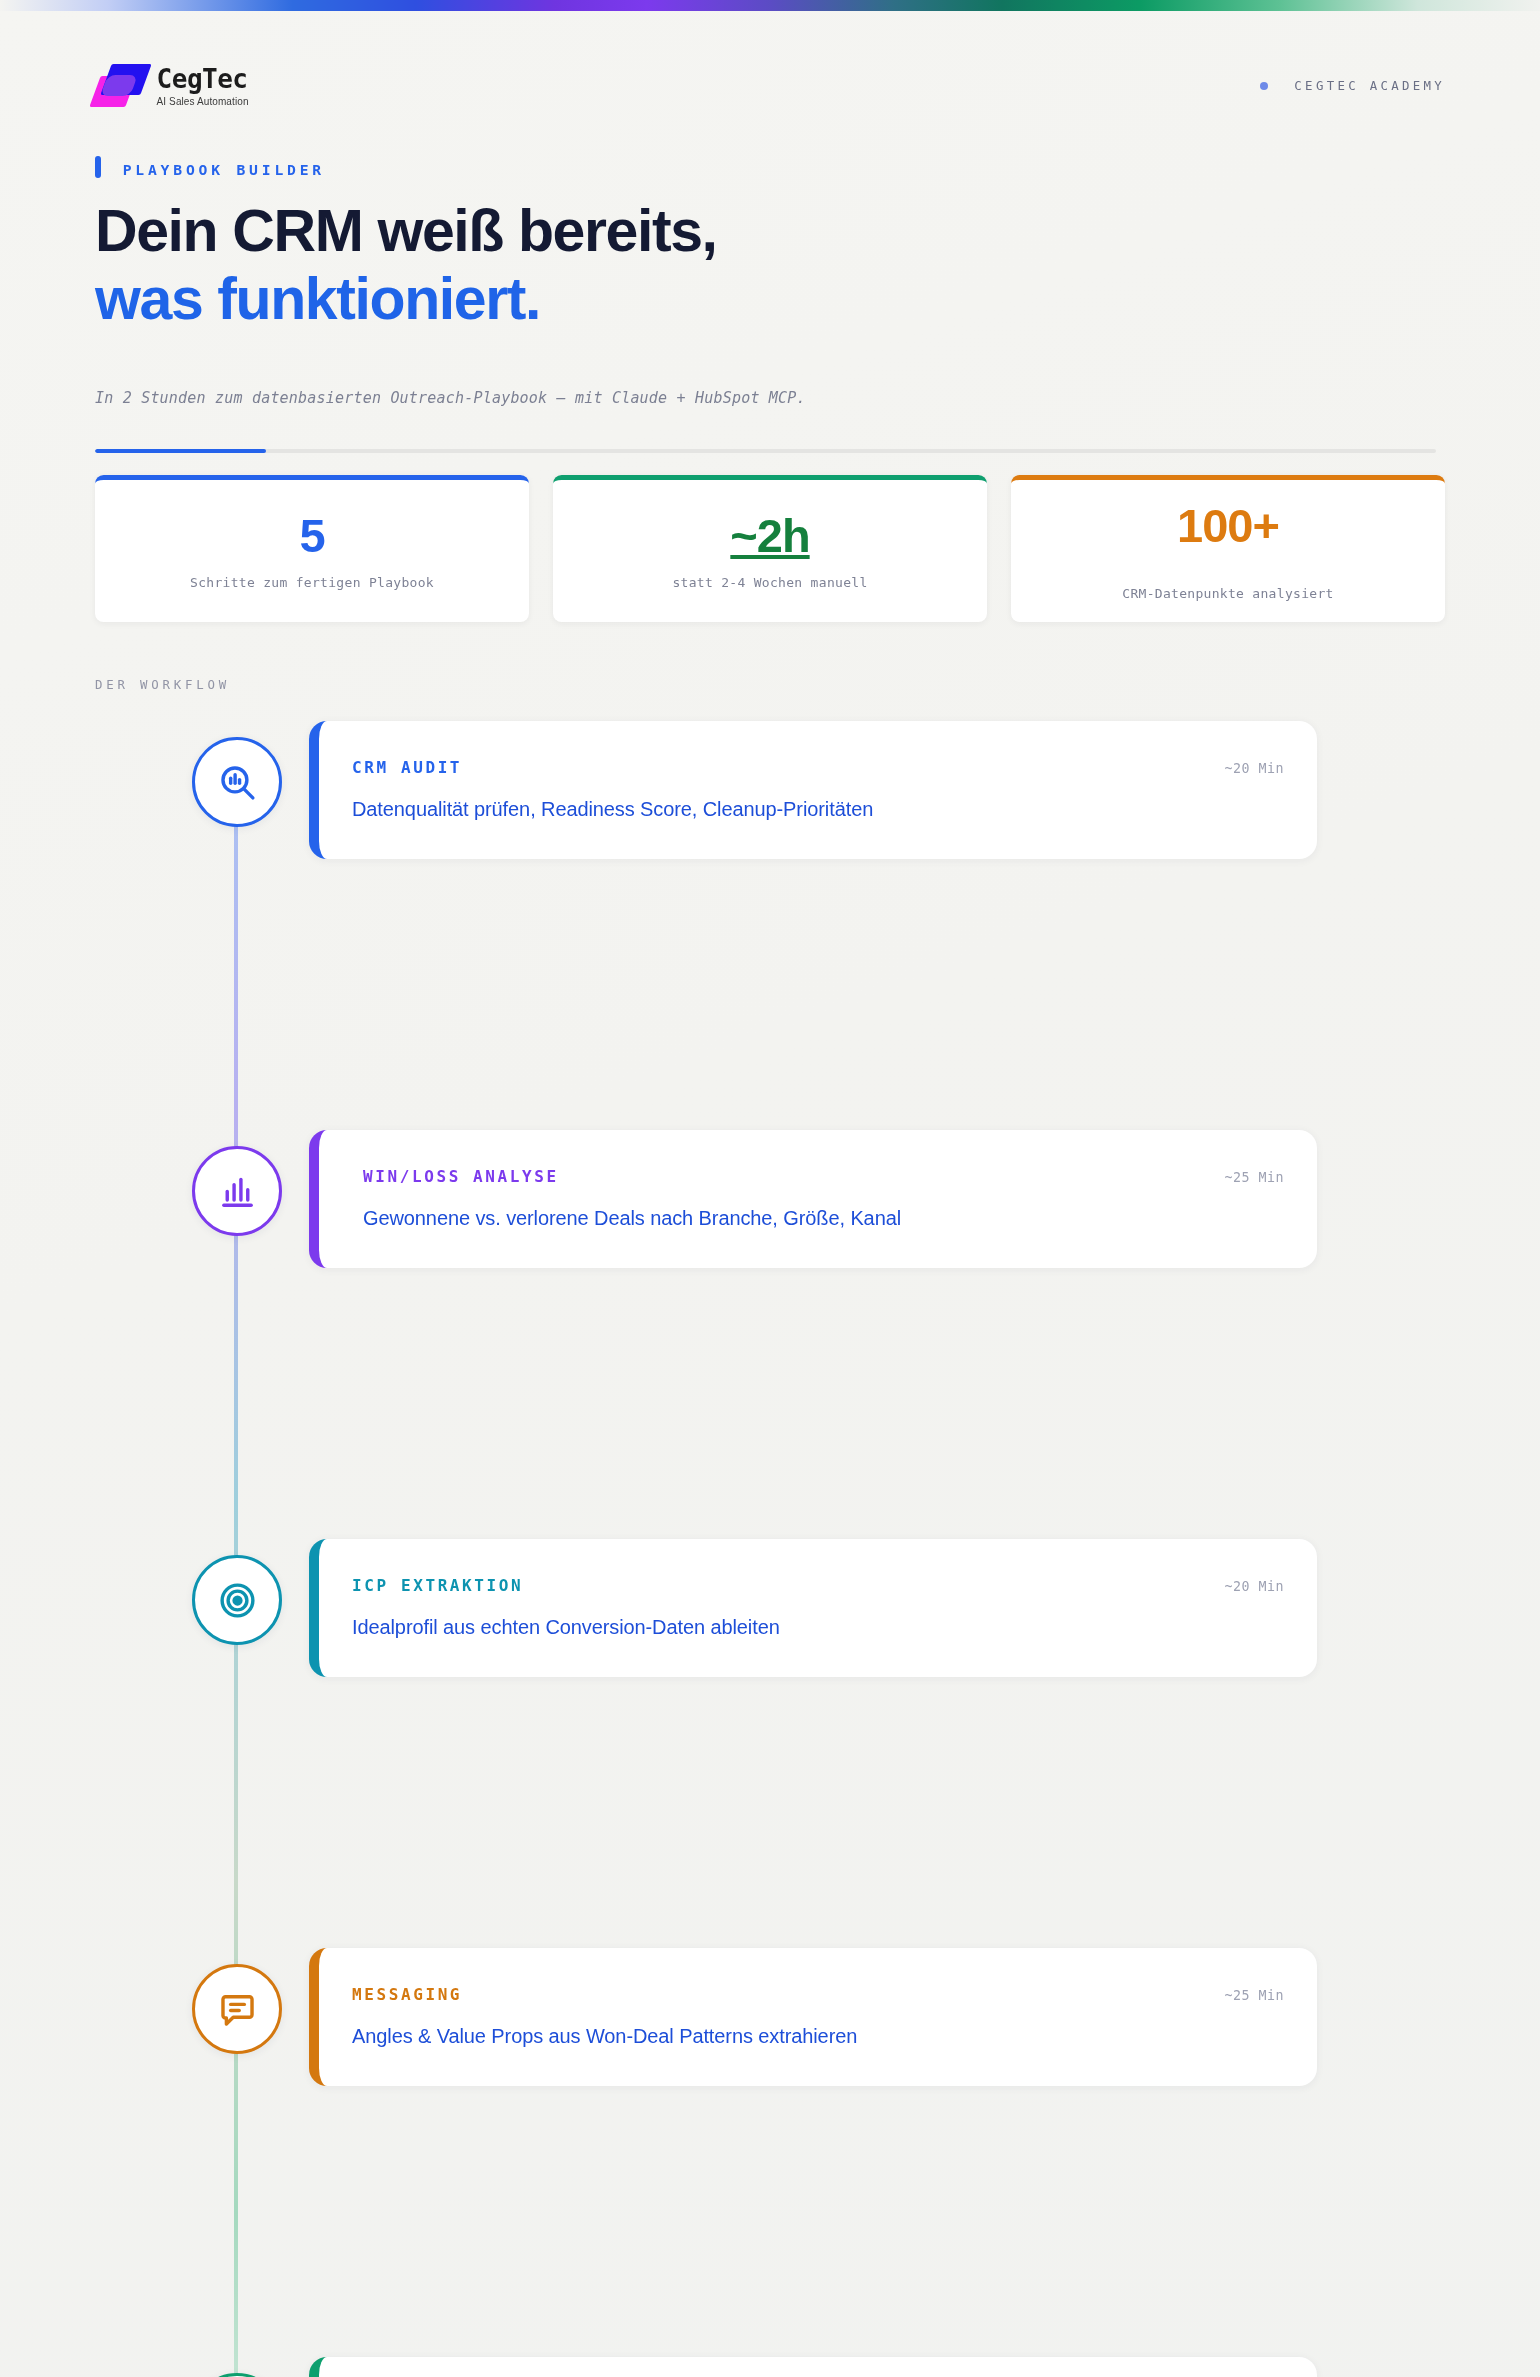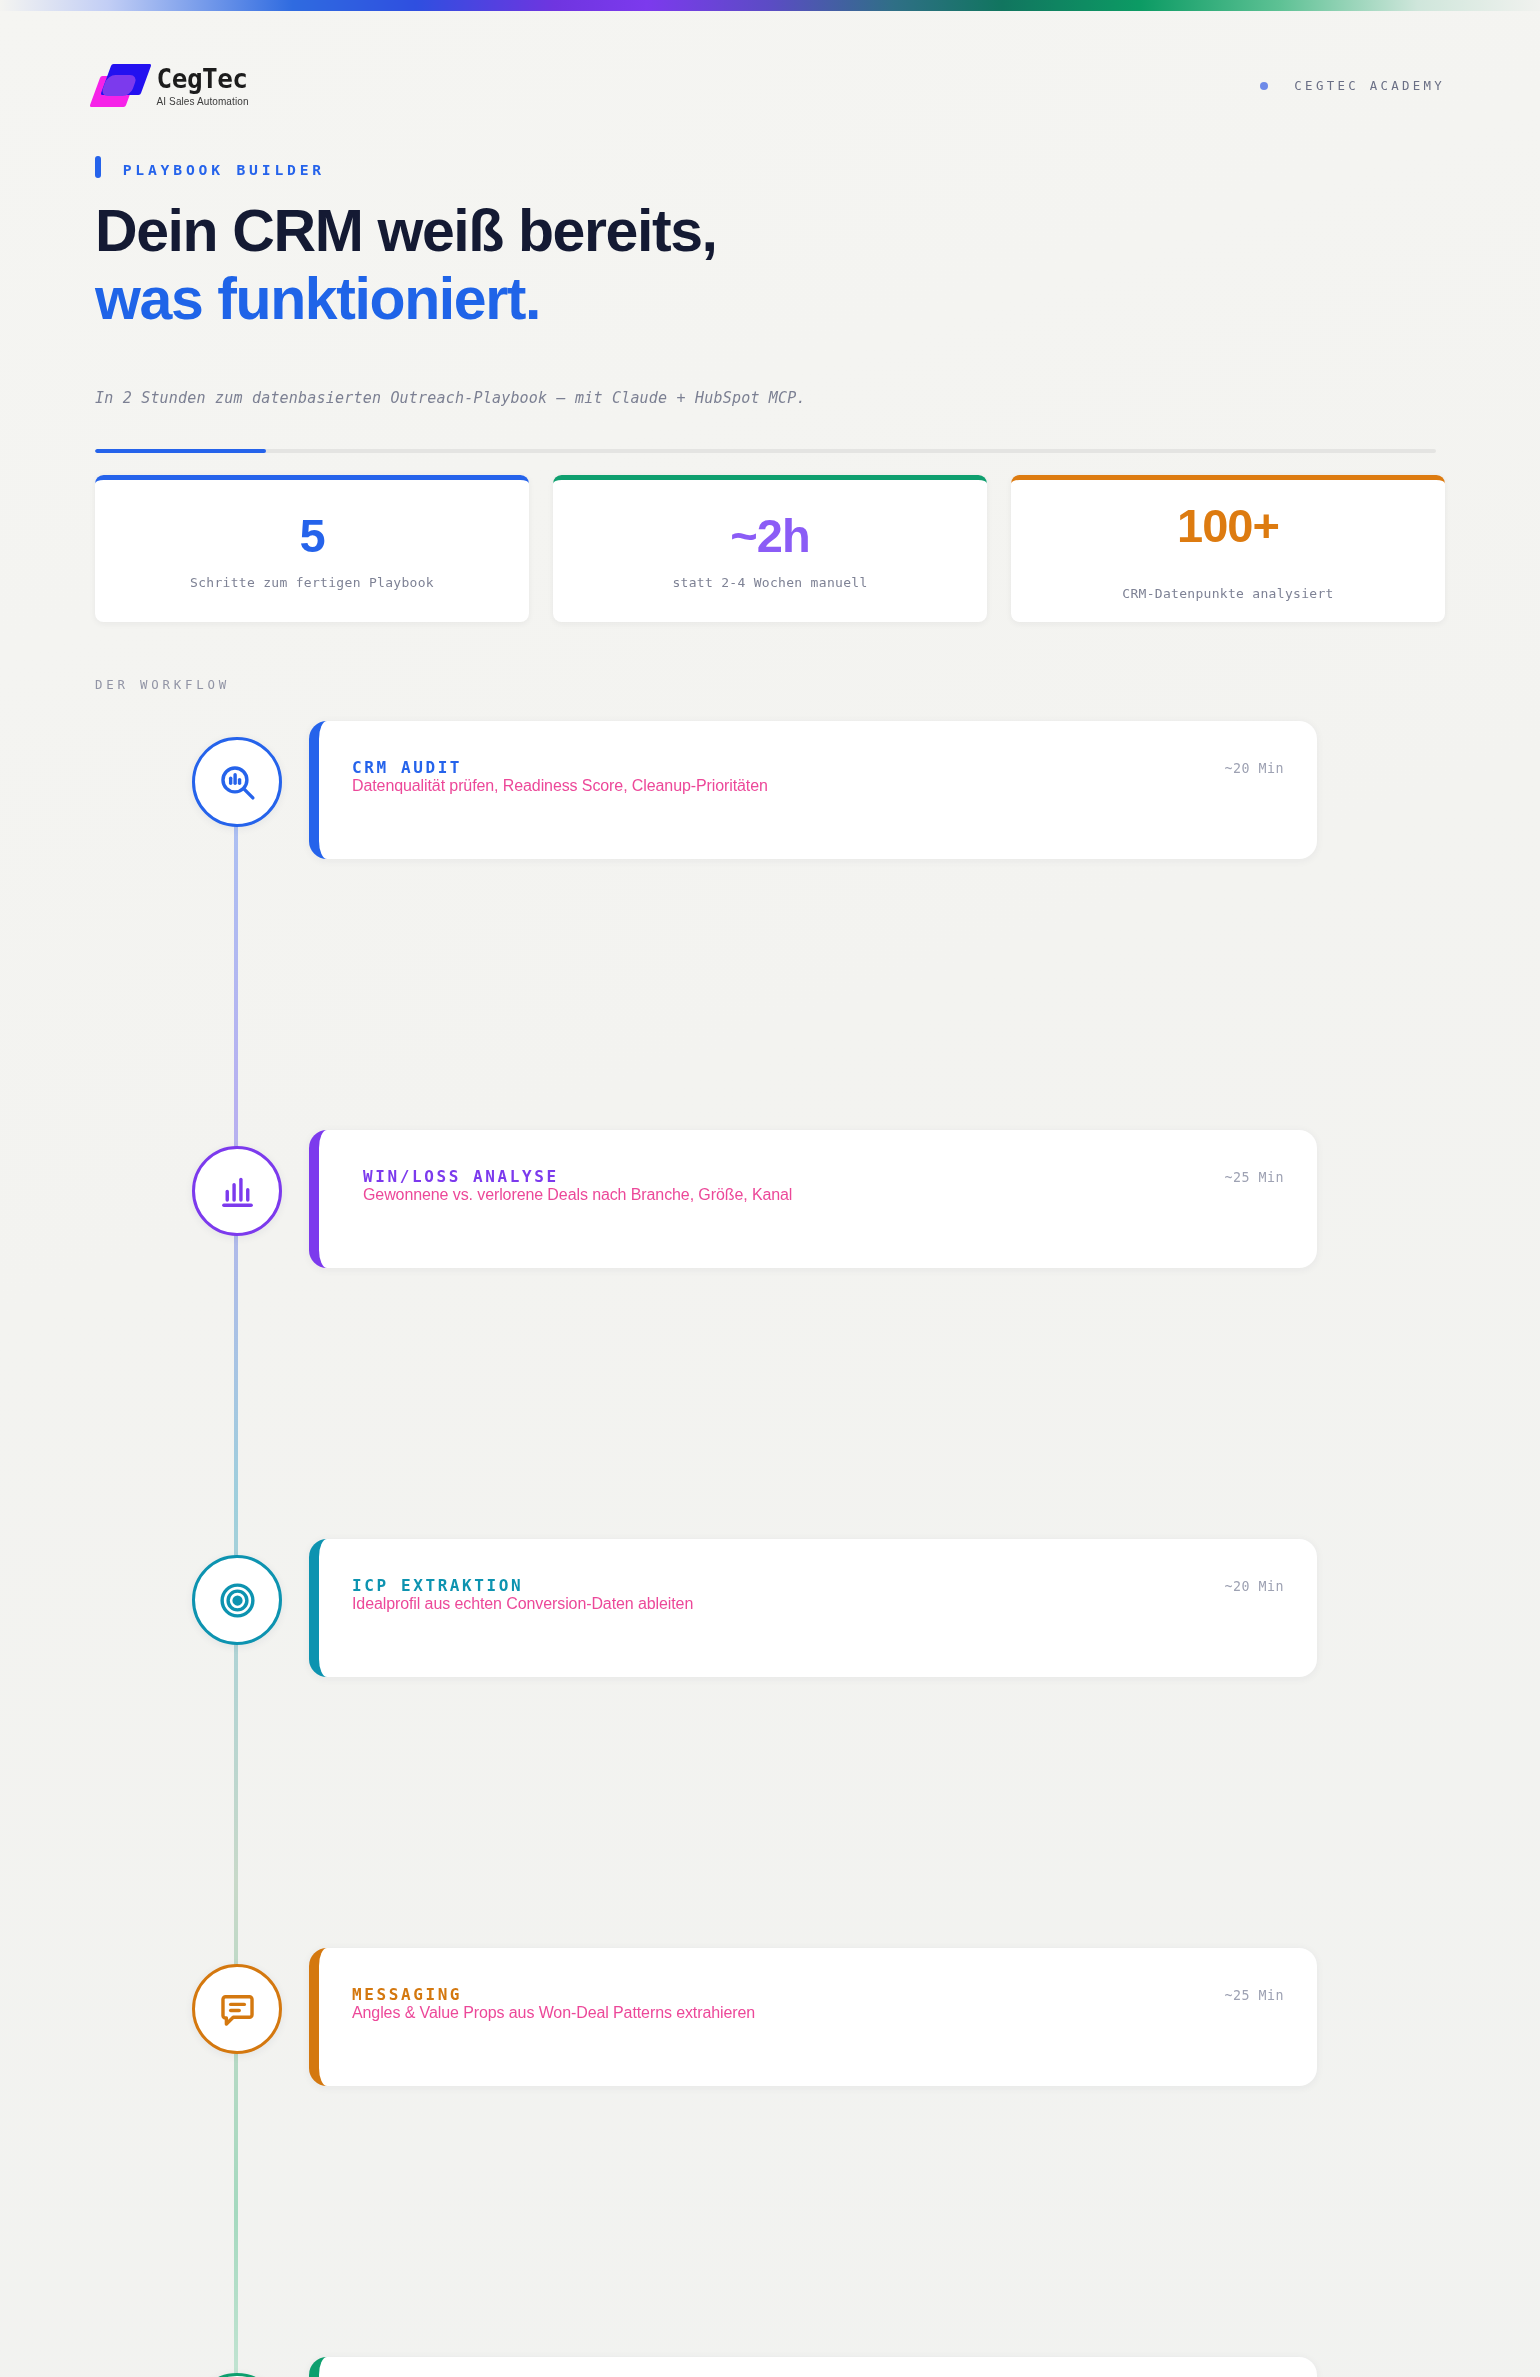--- a/index.html
+++ b/index.html
@@ -330,23 +330,24 @@
   }
   .step-duration {
     font-family: "DejaVu Sans Mono", monospace;
     font-size: 13.3px;
     letter-spacing: 0.5px;
     color: #9ea2b3;
     white-space: nowrap;
     padding-left: 19px;
   }
   .step-desc {
+    margin-top: 21px;
     font-family: "Liberation Sans", sans-serif;
-    font-size: 16px;
-    color: #ec4899;
+    font-size: 20px;
+    color: #1d4ed8;
     letter-spacing: -0.1px;
   }
 </style>
 </head>
 <body>
 
 <div class="page">
 
   <div class="top-rail"></div>
 
@@ -386,21 +387,21 @@
     <div class="divider">
       <div class="divider-fill"></div>
     </div>
 
     <div class="stats">
       <div class="stat-card" style="border-top-color: rgb(37, 99, 235);">
         <div class="value" style="color: rgb(37, 99, 235);">5</div>
         <div class="label">Schritte zum fertigen Playbook</div>
       </div>
       <div class="stat-card" style="border-top-color: rgb(14, 159, 110);">
-        <div class="value" style="color: #8b5cf6;">~2h</div>
+        <div class="value" style="color: #15803d; text-decoration: underline;">~2h</div>
         <div class="label">statt 2-4 Wochen manuell</div>
       </div>
       <div class="stat-card" style="border-top-color: rgb(221, 123, 16); gap: 21px;">
         <div class="value" style="color: rgb(221, 123, 16);">100+</div>
         <div class="label">CRM-Datenpunkte analysiert</div>
       </div>
     </div>
 
     <div class="section-label">DER WORKFLOW</div>
 

